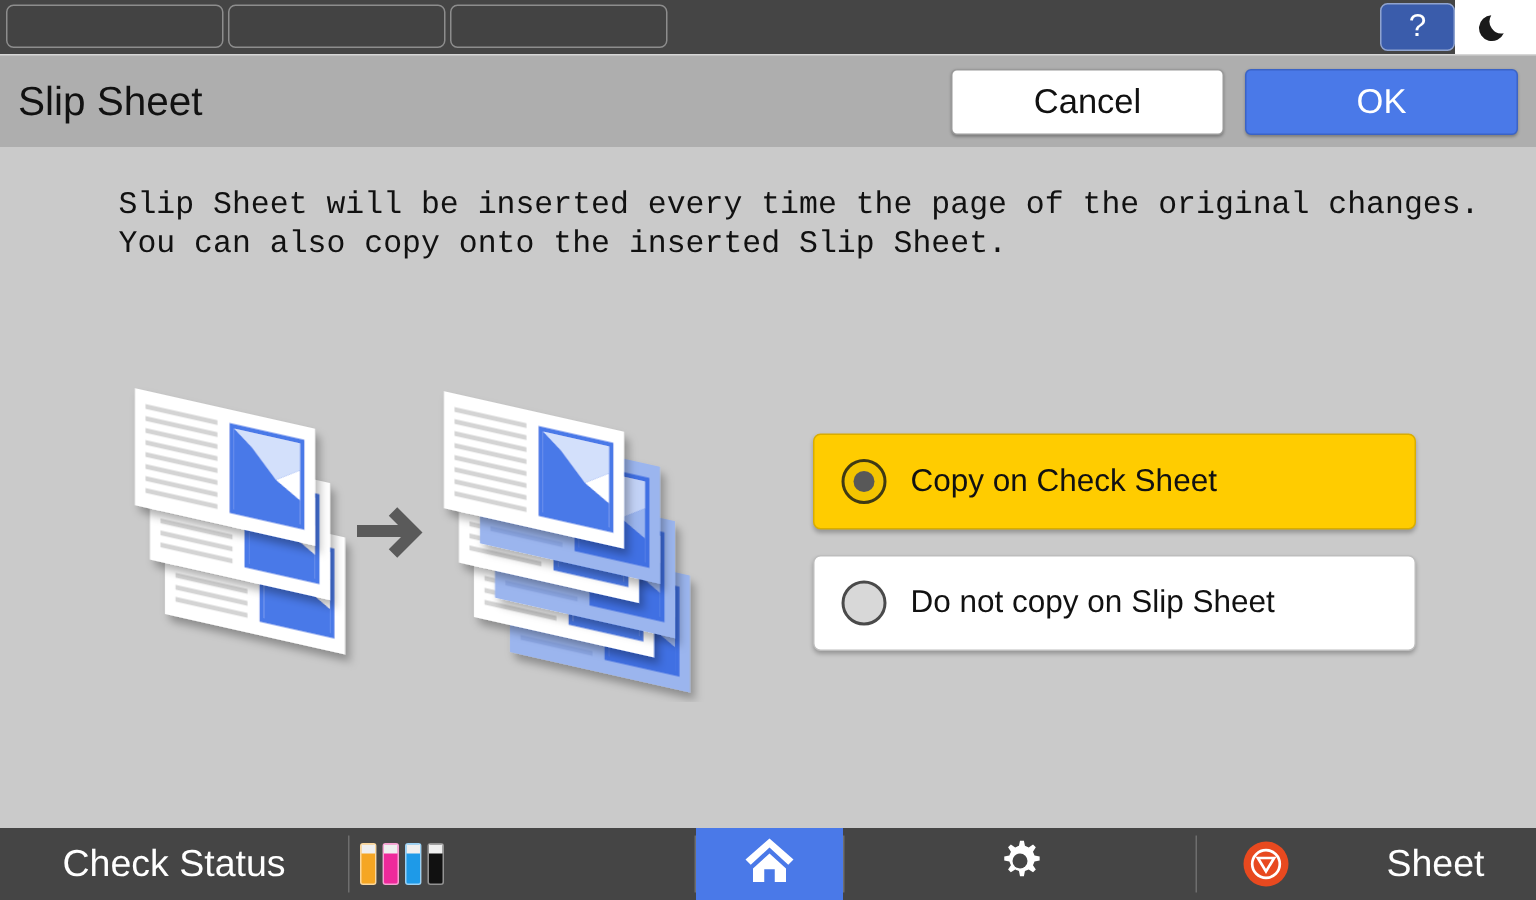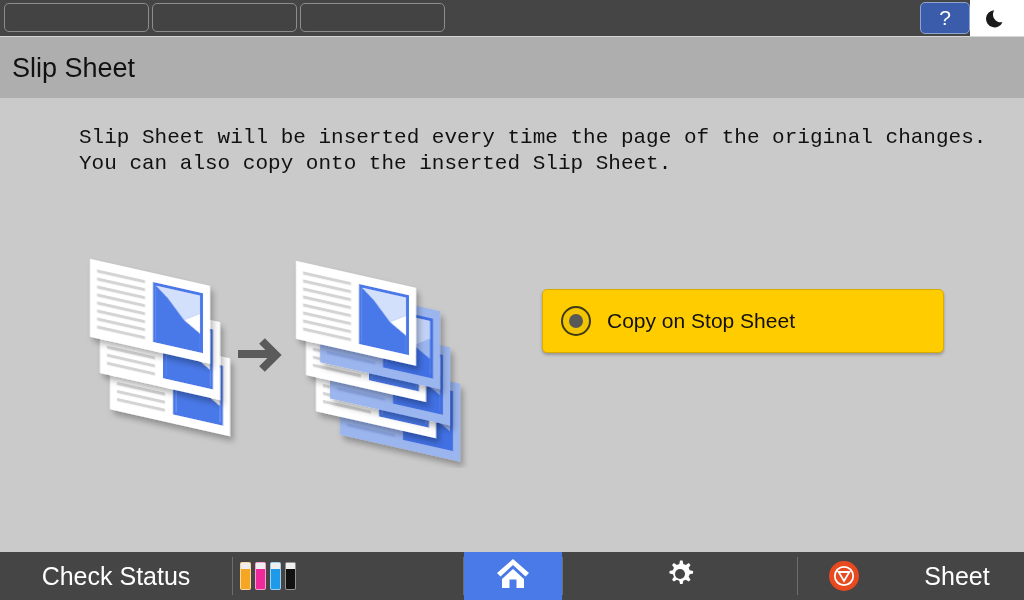--- a/index.html
+++ b/index.html
@@ -301,20 +301,24 @@
           <svg width="22" height="22" viewBox="0 0 22 22">
             <path d="M16.5 15.2A8 8 0 0 1 8.2 3.2a8.6 8.6 0 1 0 8.3 12z" fill="#1a1a1a"></path>
           </svg>
         </span>
       </div>
     </div>
   </div>
 
   <div class="header">
     <div class="header-title">Slip Sheet</div>
+    <div class="header-btns">
+      <div class="btn-cancel">Cancel</div>
+      <div class="btn-ok">OK</div>
+    </div>
   </div>
 
   <div class="content">
 
     <div class="desc">Slip Sheet will be inserted every time the page of the original changes.
 You can also copy onto the inserted Slip Sheet.</div>
 
     <div class="illus">
       <svg width="430" height="215" viewBox="0 0 430 215">
         <defs>
@@ -398,23 +402,27 @@
             <use href="#pagebody" x="8" y="4"></use>
           </g>
         </g>
       </svg>
     </div>
 
     <div class="options">
 
       <div class="option selected">
         <span class="radio on"></span>
-        <span class="option-label">Copy on Stop Sheet</span>
+        <span class="option-label">Copy on Check Sheet</span>
       </div>
 
+      <div class="option unselected">
+        <span class="radio off"></span>
+        <span class="option-label">Do not copy on Slip Sheet</span>
+      </div>
 
     </div>
   </div>
 
   <div class="bottombar">
 
     <div class="bb-cell bb-check">Check Status</div>
     <div class="sep"></div>
 
     <div class="bb-cell bb-toner">

